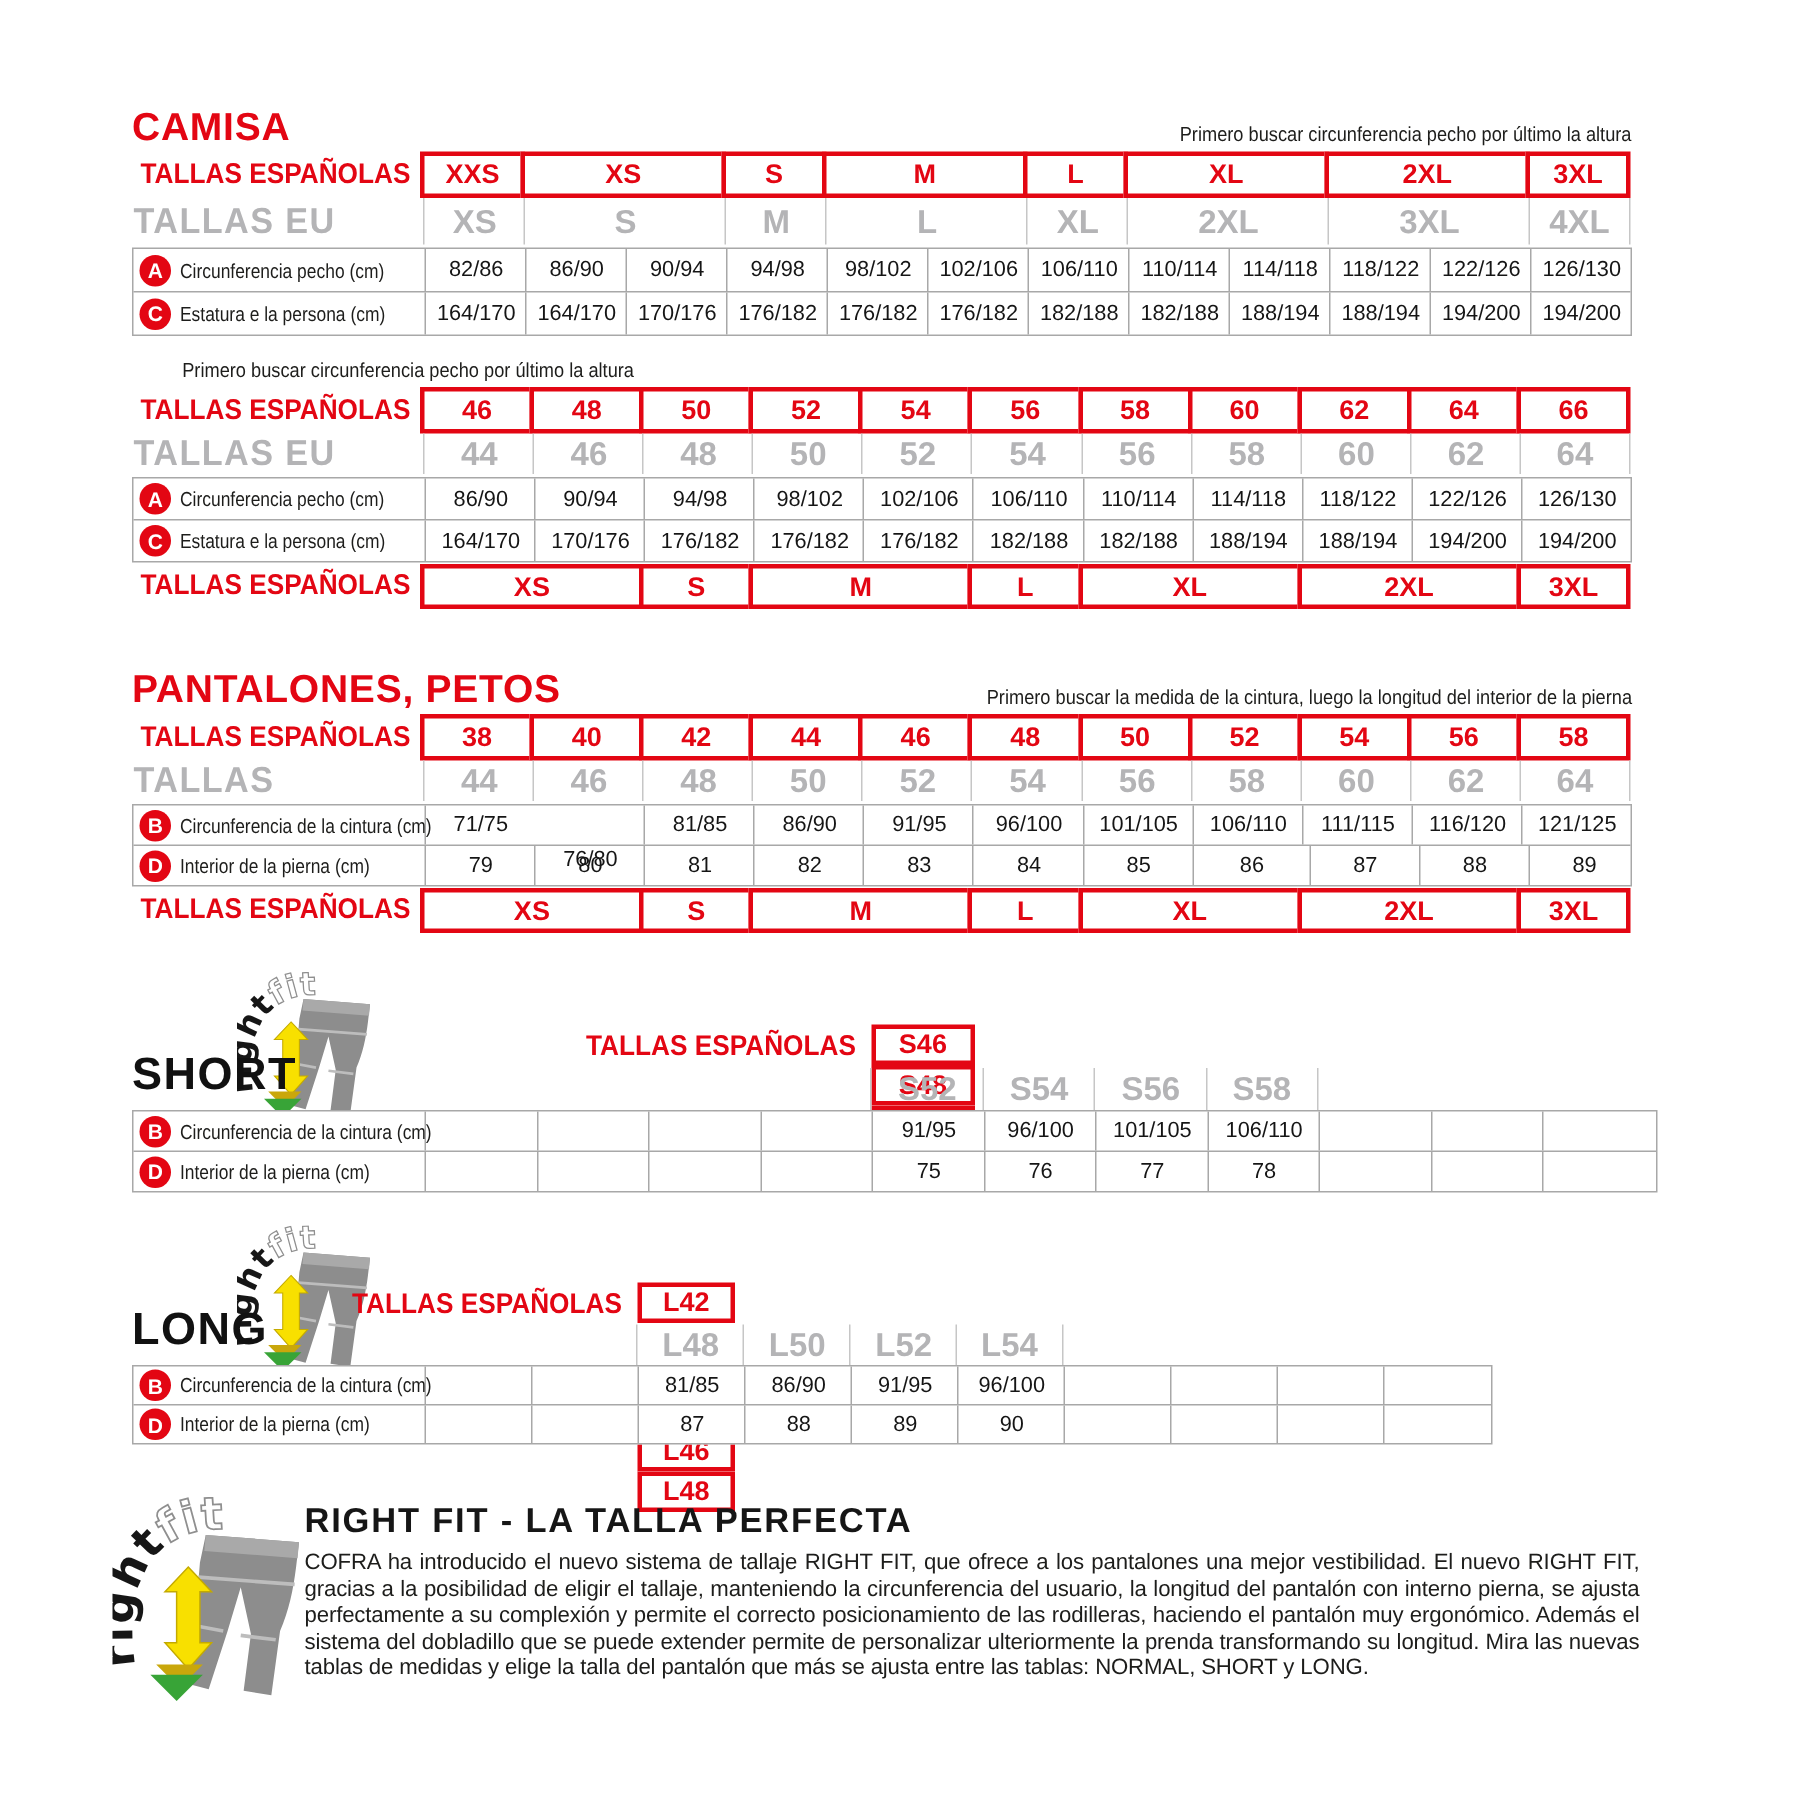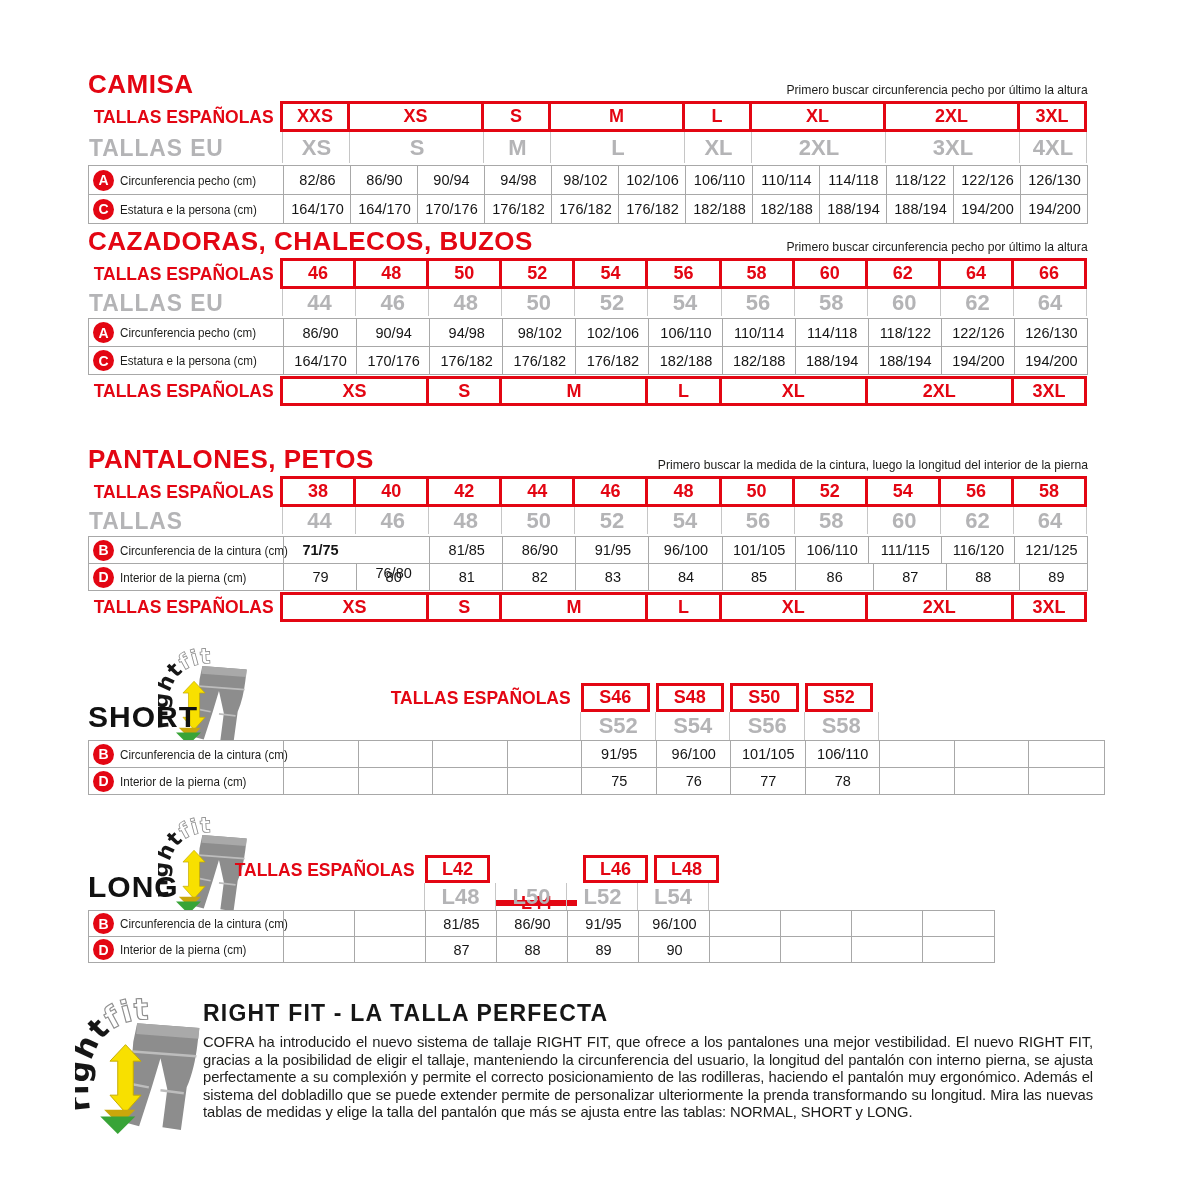--- a/index.html
+++ b/index.html
@@ -50,21 +50,21 @@
   
   .fit .data-box{position:absolute;left:0;margin-top:0;}
   #sec-short .data-box{top:90px;}
   #sec-long  .data-box{top:88px;}
   #sec-short .drow{height:26px;}
   #sec-long  .drow{height:25px;}
   .side-label{position:absolute;left:0;font-weight:bold;font-size:30px;color:#111;letter-spacing:1px;}
   #sec-short .side-label{top:50px;}
   #sec-long  .side-label{top:48px;}
   .fit-es-label{position:absolute;top:33px;height:29px;display:flex;align-items:center;justify-content:flex-end;}
-  .fit-strip-red{position:absolute;top:33px;height:29px;display:flex;}
+  .fit-strip-red{position:absolute;top:33px;height:29px;display:flex;flex-direction:column;}
   #sec-long .fit-strip-red{height:28px;}
   .fit-rcell{box-sizing:border-box;border:3px solid var(--red);margin-right:6px;background:#fff;flex:none;
              display:flex;align-items:center;justify-content:center;color:var(--red);font-weight:bold;font-size:18px;}
   .fit-strip-gray{position:absolute;display:flex;height:28px;}
   #sec-short .fit-strip-gray{top:62px;}
   #sec-long  .fit-strip-gray{top:61px;height:27px;}
   .fit-logo{position:absolute;}
   #sec-short .fit-logo{left:70px;top:-2px;}
   #sec-long  .fit-logo{left:70px;top:-5px;}
 
@@ -158,21 +158,20 @@
           <div class="vcell" style="width: 68px;">188/194</div>
           <div class="vcell" style="width: 68px;">188/194</div>
           <div class="vcell" style="width: 68px;">194/200</div>
           <div class="vcell" style="width: 68px;">194/200</div>
         </div>
       </div>
   </section>
 
   <section class="sec" id="sec-cazadoras" style="left:88px;top:229px;width:1000px;">
     <div class="title-row">
-      <div class="tbl-title">CAZADORAS, CHALECOS, BUZOS</div>
       <div class="note">Primero buscar circunferencia pecho por último la altura</div>
     </div>
     <div class="strip strip-red">
       <div class="label-slot">
         <span class="es-label">TALLAS ESPAÑOLAS</span>
       </div>
     <div class="rcell" style="width: 76.1px;">46</div>
         <div class="rcell" style="width: 76.1px;">48</div>
         <div class="rcell" style="width: 76.1px;">50</div>
         <div class="rcell" style="width: 76.1px;">52</div>
@@ -286,21 +285,21 @@
         <div class="gcell" style="width: 74.1px;">60</div>
         <div class="gcell" style="width: 74.1px;">62</div>
         <div class="gcell" style="width: 74.1px;">64</div>
       </div>
     <div class="data-box">
         <div class="drow">
           <div class="dlabel">
             <div class="badge">B</div>
             <div class="rlabel">Circunferencia de la cintura (cm)</div>
           </div>
-          <div class="vcell" style="width: 74.1px; font-weight: bold;">71/75</div>
+          <div class="vcell" style="width: 74.1px;">71/75</div>
           <div class="vcell" style="width: 74.1px; margin-top: 36px;">76/80</div>
           <div class="vcell" style="width: 74.1px;">81/85</div>
           <div class="vcell" style="width: 74.1px;">86/90</div>
           <div class="vcell" style="width: 74.1px;">91/95</div>
           <div class="vcell" style="width: 74.1px;">96/100</div>
           <div class="vcell" style="width: 74.1px;">101/105</div>
           <div class="vcell" style="width: 74.1px;">106/110</div>
           <div class="vcell" style="width: 74.1px;">111/115</div>
           <div class="vcell" style="width: 74.1px;">116/120</div>
           <div class="vcell" style="width: 74.1px;">121/125</div>

